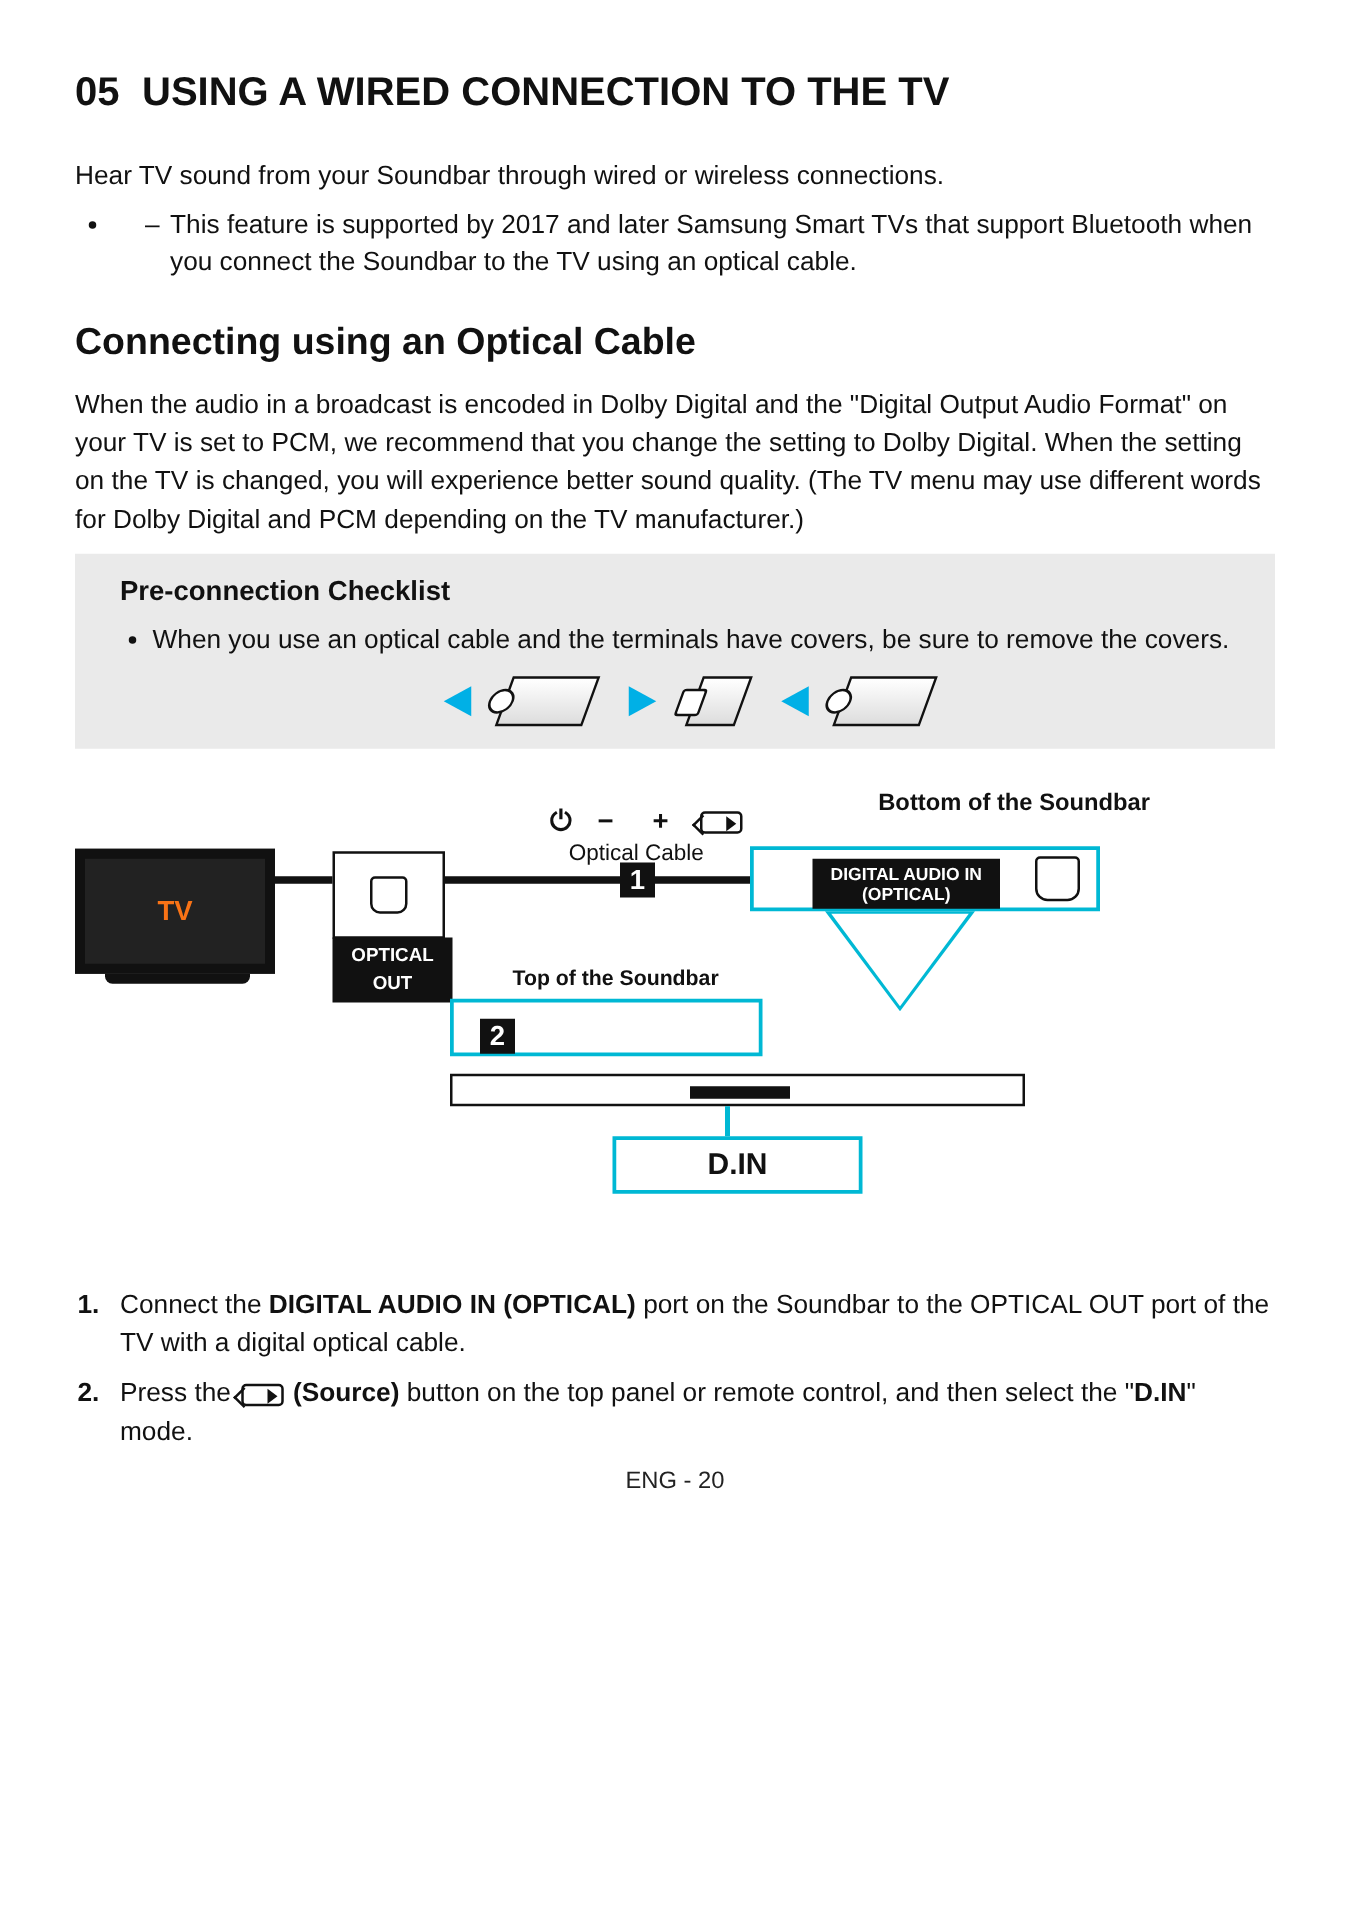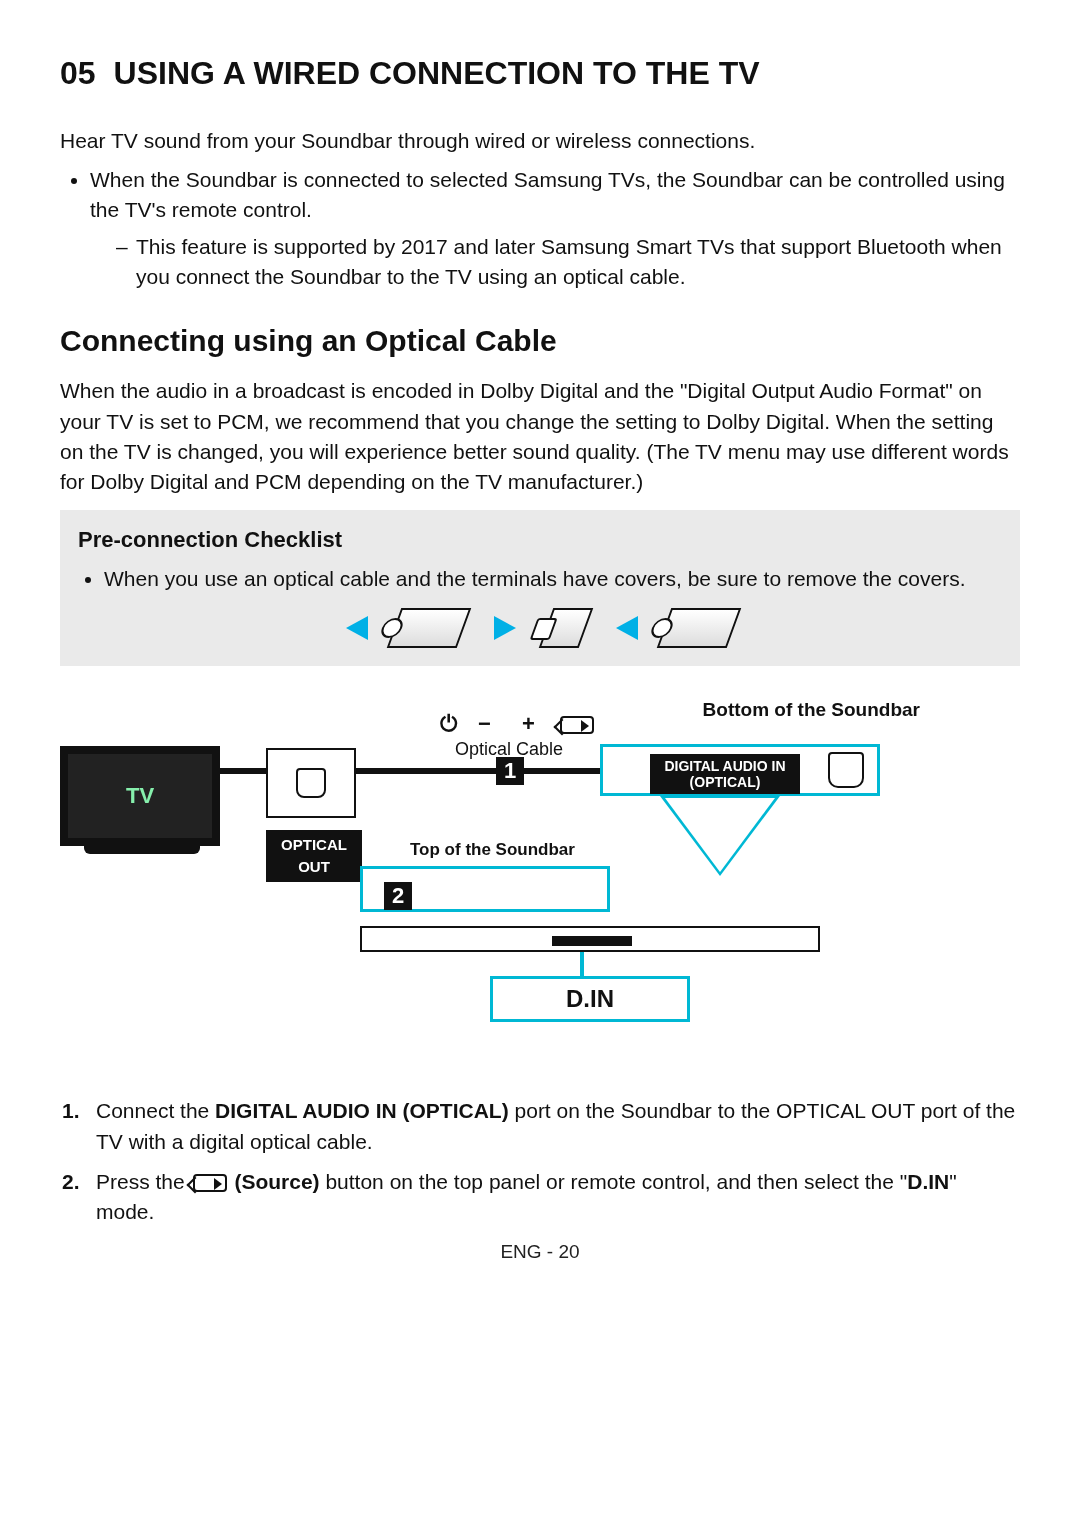--- a/index.html
+++ b/index.html
@@ -22,21 +22,21 @@
   p.intro { margin: 10px 0 8px 0; }
   ul.top-bullets { margin: 6px 0 0 0; padding-left: 30px; }
   ul.top-bullets li { margin-bottom: 4px; }
   ul.dashes { list-style: none; padding-left: 26px; margin: 6px 0 0 0; }
   ul.dashes li { position: relative; margin-bottom: 6px; padding-left: 20px; }
   ul.dashes li::before { content: "–"; position: absolute; left: 0; }
   h2.subheading { font-size: 30px; font-weight: 700; margin: 26px 0 14px 0; }
   p.body { margin: 1px 0; }
   .checklist-box {
     background: #eaeaea;
-    padding: 14px 18px 18px 18px;
+    padding: 14px 18px 18px 36px;
     margin-top: 12px;
   }
   .checklist-box h3 { font-size: 22px; font-weight: 700; margin: 0 0 8px 0; }
   .checklist-box ul { margin: 0; padding-left: 26px; }
 
   
   .cover-diagram { display:flex; align-items:center; justify-content:center; gap:30px; margin-top:14px; }
   .arrow-blue-left {
     width:0;height:0;border-top:12px solid transparent;border-bottom:12px solid transparent;
     border-right:22px solid #00b0e6;
@@ -68,33 +68,33 @@
   .label-top-sb { position:absolute; left:350px; top:142px; font-weight:700; font-size:17px; }
 
   .cyan-box {
     position:absolute;
     border:3px solid #00b8d4;
   }
   .sb-bottom-outline { left:540px; top:48px; width:280px; height:52px; }
   .tv-box {
     position:absolute; left:0; top:50px; width:160px; height:100px;
     border:8px solid #111; background:#222;
-    color:#86efac; font-weight:700; display:flex; align-items:center; justify-content:center;
+    color:#f97316; font-weight:700; display:flex; align-items:center; justify-content:center;
     font-size:22px;
   }
   .tv-stand { position:absolute; left:24px; top:150px; width:116px; height:8px; background:#111; border-radius:0 0 6px 6px; }
 
   .cable-line { position:absolute; top:72px; left:160px; width:380px; height:6px; background:#111; }
   .port-out {
     position:absolute; left:206px; top:52px; width:90px; height:70px; background:#fff;
     border:2px solid #111; display:flex;align-items:center;justify-content:center;
   }
   .port-out .opt-shape { width:30px;height:30px;border:2px solid #111;border-radius:4px 4px 8px 8px; }
   .optical-out-label {
-    position:absolute; left:206px; top:134px; background:#111;color:#fff;
+    position:absolute; left:206px; top:121px; background:#111;color:#fff;
     font-size:15px; padding:4px 6px; font-weight:600; width:96px; text-align:center;
   }
   .step-badge {
     background:#111; color:#fff; font-weight:800; font-size:22px;
     width:28px;height:28px; display:flex;align-items:center;justify-content:center;
     position:absolute;
   }
   .step1 { left:436px; top:61px; }
   .step2 { left:324px; top:186px; }
 
@@ -170,21 +170,20 @@
 <body>
 
 <h1 class="section-title">
   <span class="num">05</span><span>USING A WIRED CONNECTION TO THE TV</span>
 </h1>
 
 <p class="intro">Hear TV sound from your Soundbar through wired or wireless connections.</p>
 
 <ul class="top-bullets">
   <li>
-    <span>When the Soundbar is connected to selected Samsung TVs, the Soundbar can be controlled using the TV's remote control.</span>
     <ul class="dashes">
       <li>This feature is supported by 2017 and later Samsung Smart TVs that support Bluetooth when you connect the Soundbar to the TV using an optical cable.</li>
     </ul>
   </li>
 </ul>
 
 <h2 class="subheading">Connecting using an Optical Cable</h2>
 
 <p class="body">When the audio in a broadcast is encoded in Dolby Digital and the "Digital Output Audio Format" on your TV is set to PCM, we recommend that you change the setting to Dolby Digital. When the setting on the TV is changed, you will experience better sound quality. (The TV menu may use different words for Dolby Digital and PCM depending on the TV manufacturer.)</p>
 

